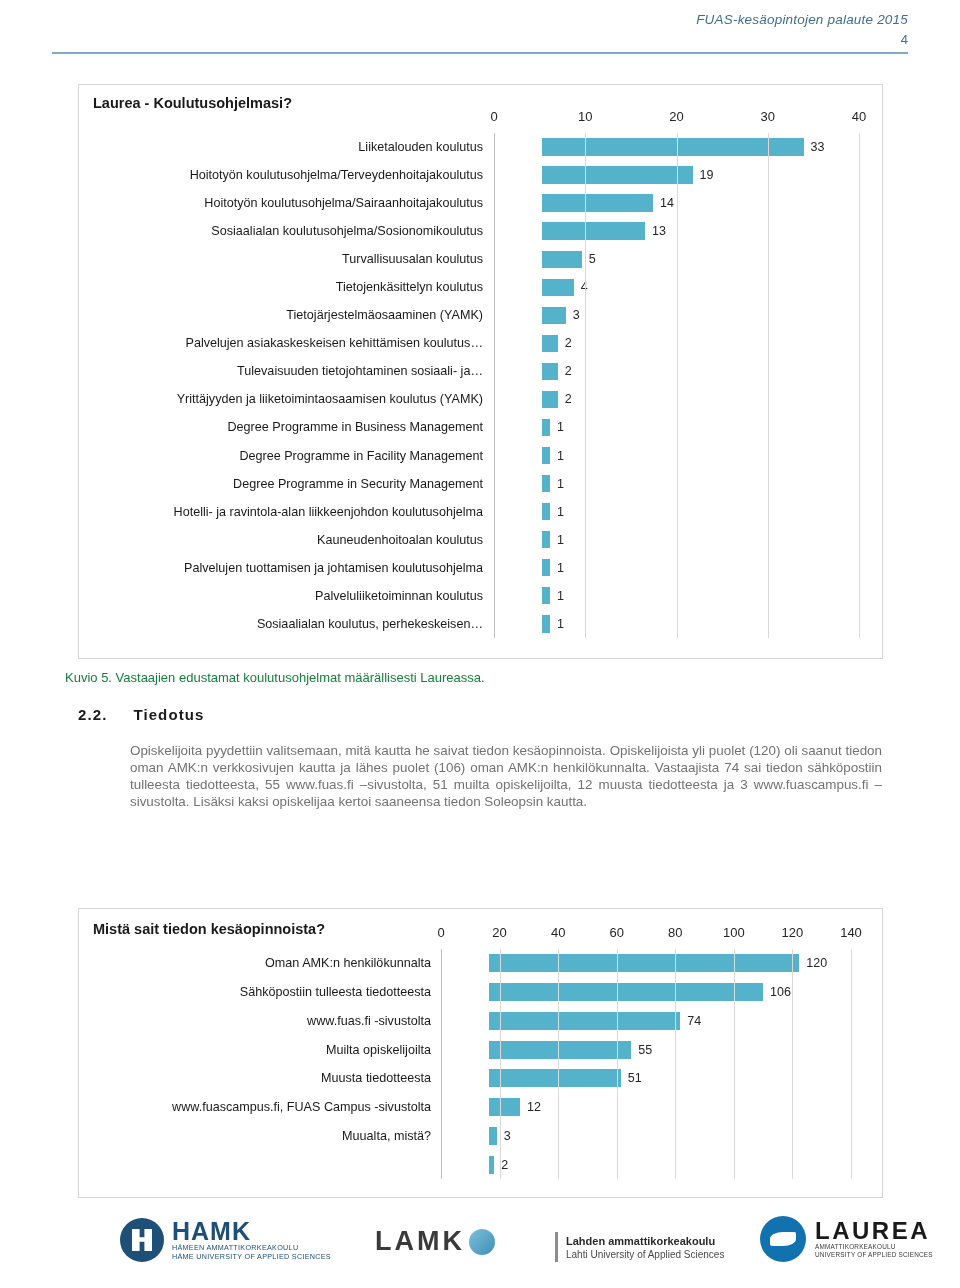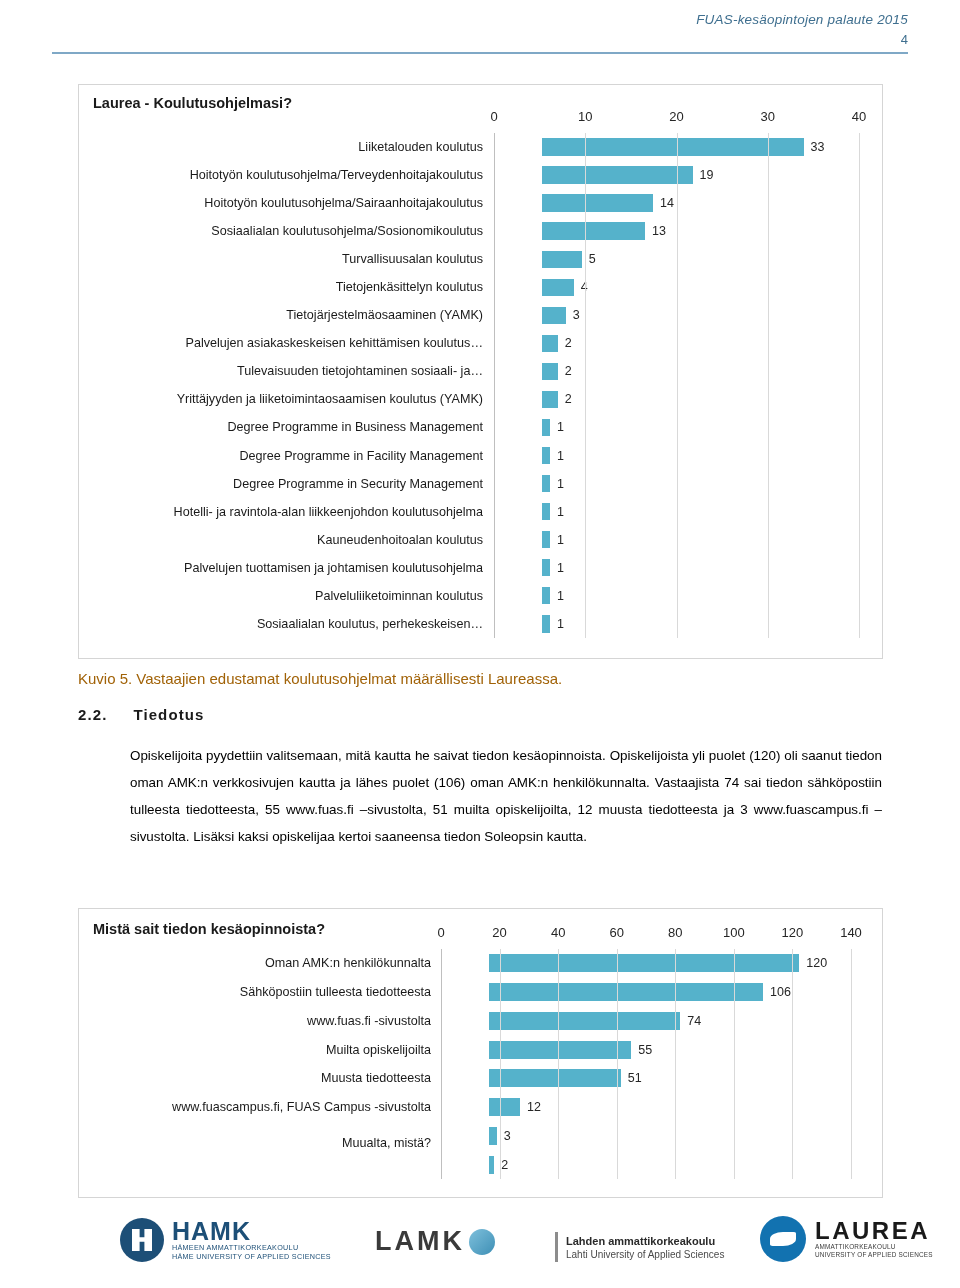--- a/index.html
+++ b/index.html
@@ -169,43 +169,43 @@
     color: #1a1a1a;
     text-align: right;
     padding-right: 6px;
     box-sizing: border-box;
     white-space: nowrap;
   }
 
   
   .caption {
     position: absolute;
-    left: 78px;
+    left: 65px;
     top: 670px;
-    font-size: 15px;
-    color: #a16207;
+    font-size: 13px;
+    color: #15803d;
   }
   .section-heading {
     position: absolute;
     left: 78px;
     top: 706px;
     font-size: 15px;
     font-weight: bold;
     letter-spacing: 1.1px;
     color: #1a1a1a;
   }
   .section-heading .num { margin-right: 26px; }
   .body-text {
     position: absolute;
     left: 130px;
     top: 742px;
     width: 752px;
     font-size: 13.4px;
-    line-height: 27px;
-    color: #000000;
+    line-height: 17px;
+    color: #737373;
     text-align: justify;
   }
 
   
   .footer {
     position: absolute;
     left: 0;
     top: 1212px;
     width: 960px;
     height: 76px;
@@ -432,21 +432,21 @@
 
 <div class="chart-box" id="chart2">
   <div class="chart-title">Mistä sait tiedon kesäopinnoista?</div>
   <div class="cat-labels" id="cats2">
       <div class="cat" style="height: 28.75px;">Oman AMK:n henkilökunnalta</div>
       <div class="cat" style="height: 28.75px;">Sähköpostiin tulleesta tiedotteesta</div>
       <div class="cat" style="height: 28.75px;">www.fuas.fi -sivustolta</div>
       <div class="cat" style="height: 28.75px;">Muilta opiskelijoilta</div>
       <div class="cat" style="height: 28.75px;">Muusta tiedotteesta</div>
       <div class="cat" style="height: 28.75px;">www.fuascampus.fi, FUAS Campus -sivustolta</div>
-      <div class="cat" style="height: 28.75px; margin-top: 7px;">Muualta, mistä?</div>
+      <div class="cat" style="height: 28.75px;">Muualta, mistä?</div>
     </div>
   <div class="plot" id="plot2">
     <div class="axis-labels" id="ticks2">
         <div class="axis-tick" style="left: 0%;">0</div>
         <div class="axis-tick" style="left: 14.2857%;">20</div>
         <div class="axis-tick" style="left: 28.5714%;">40</div>
         <div class="axis-tick" style="left: 42.8571%;">60</div>
         <div class="axis-tick" style="left: 57.1429%;">80</div>
         <div class="axis-tick" style="left: 71.4286%;">100</div>
         <div class="axis-tick" style="left: 85.7143%;">120</div>

